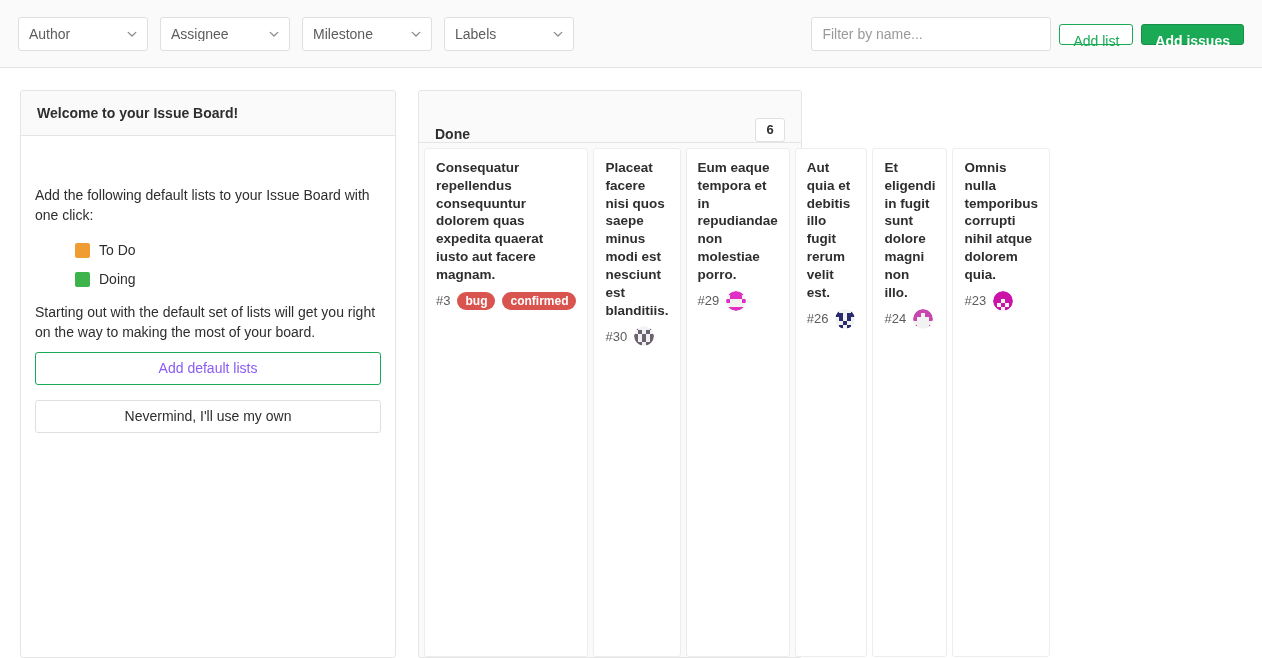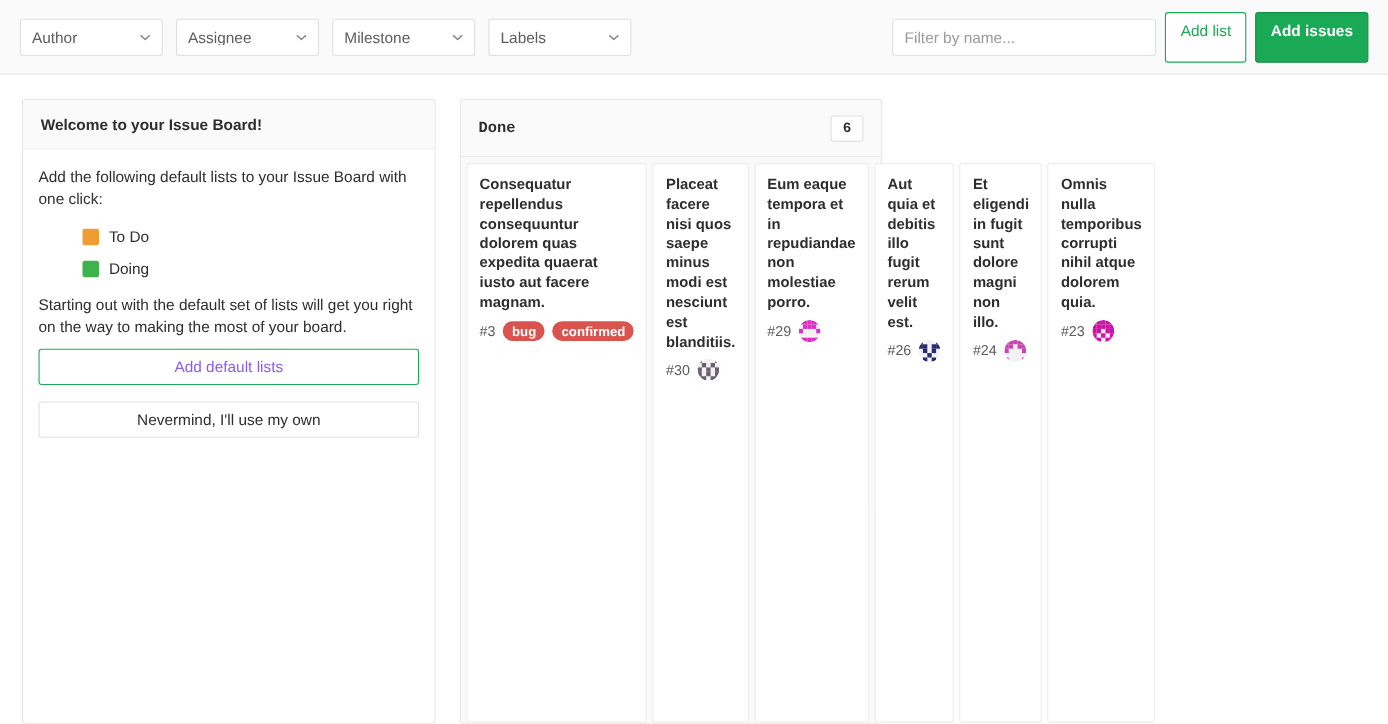--- a/index.html
+++ b/index.html
@@ -77,21 +77,21 @@
     border-radius: 3px;
     padding: 0 10px;
     font-family: "Liberation Sans", sans-serif;
     font-size: 14px;
     color: #0f172a;
     outline: none;
   }
   .search-input::placeholder { color: #9a9a9a; }
 
   .btn {
-    height: 46px;
+    height: 21px;
     border-radius: 3px;
     padding: 0 13px;
     font-size: 14px;
     font-family: "Liberation Sans", sans-serif;
     line-height: 32px;
     cursor: pointer;
     white-space: nowrap;
     border: 1px solid transparent;
     display: inline-block;
   }
@@ -120,20 +120,21 @@
 
   
   .welcome-panel {
     width: 376px;
     min-height: 568px;
     background: #ffffff;
     border: 1px solid #e5e5e5;
     border-radius: 3px;
     display: flex;
     flex-direction: column;
+    gap: 35px;
   }
   .welcome-header {
     background: #fafafa;
     border-bottom: 1px solid #e5e5e5;
     border-radius: 3px 3px 0 0;
     padding: 14px 16px;
     font-weight: bold;
     font-size: 14px;
     color: #2e2e2e;
   }
@@ -197,23 +198,22 @@
     border-radius: 3px;
     display: flex;
     flex-direction: column;
   }
   .list-header {
     height: 52px;
     background: #fafafa;
     border-bottom: 1px solid #e5e5e5;
     border-radius: 3px 3px 0 0;
     display: flex;
-    align-items: center;
+    align-items: flex-end;
     padding: 0 16px;
-    font-family: Liberation Mono, monospace;
   }
   .list-title {
     font-weight: bold;
     font-size: 14px;
     color: #2e2e2e;
     flex: 1;
   }
   .issue-count {
     min-width: 30px;
     height: 24px;

